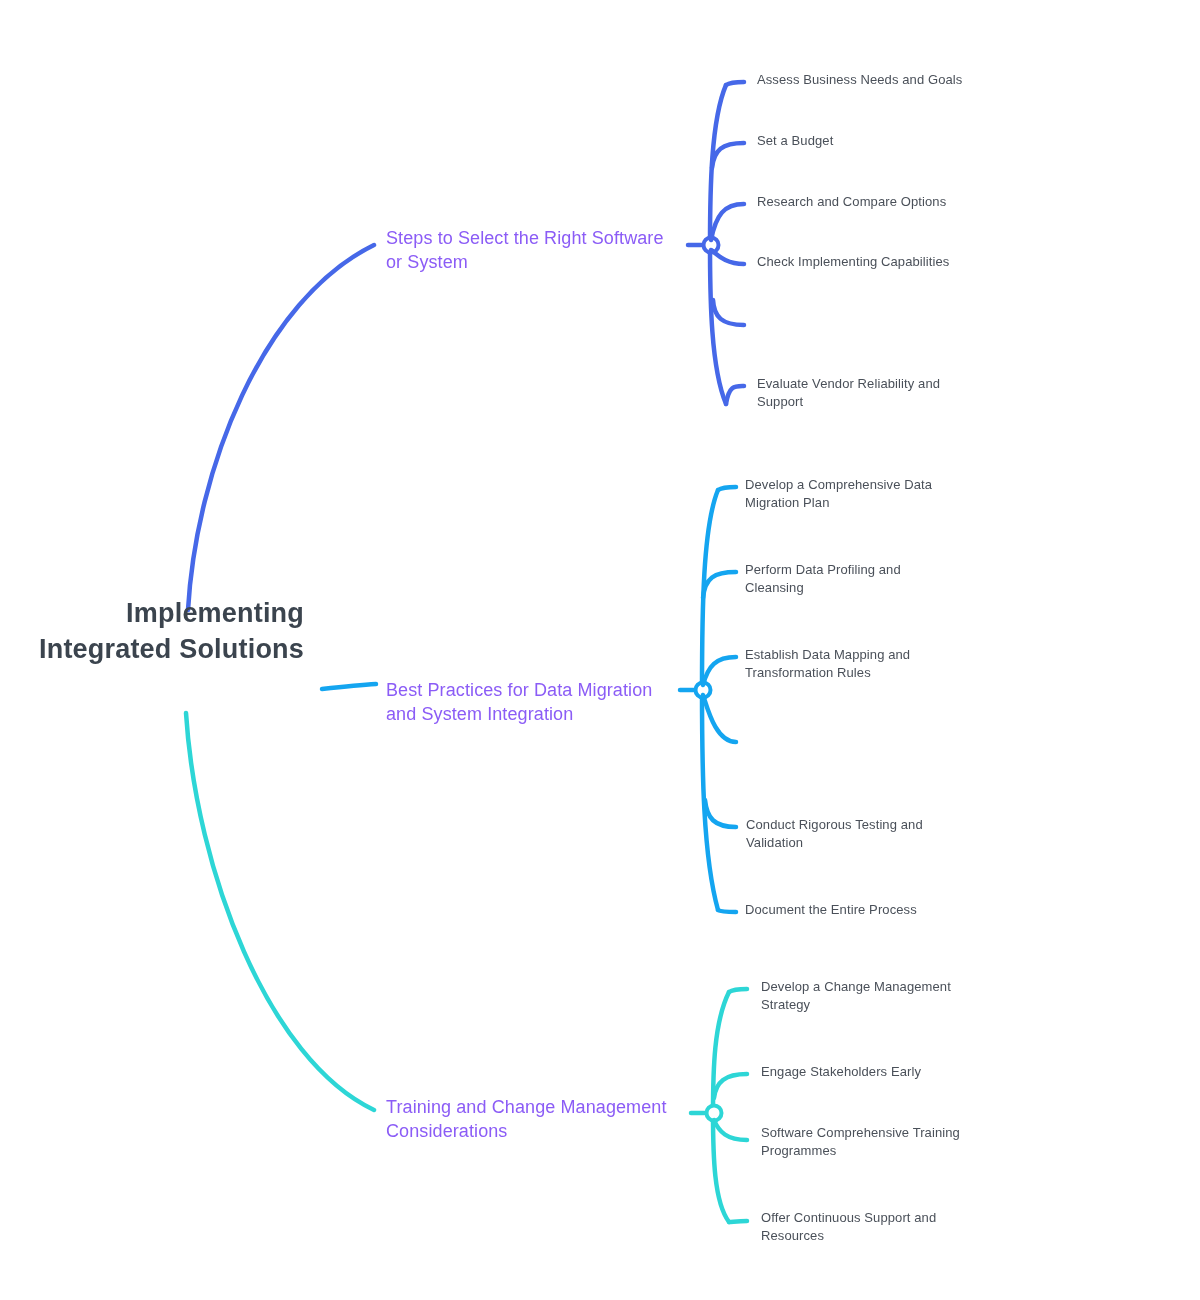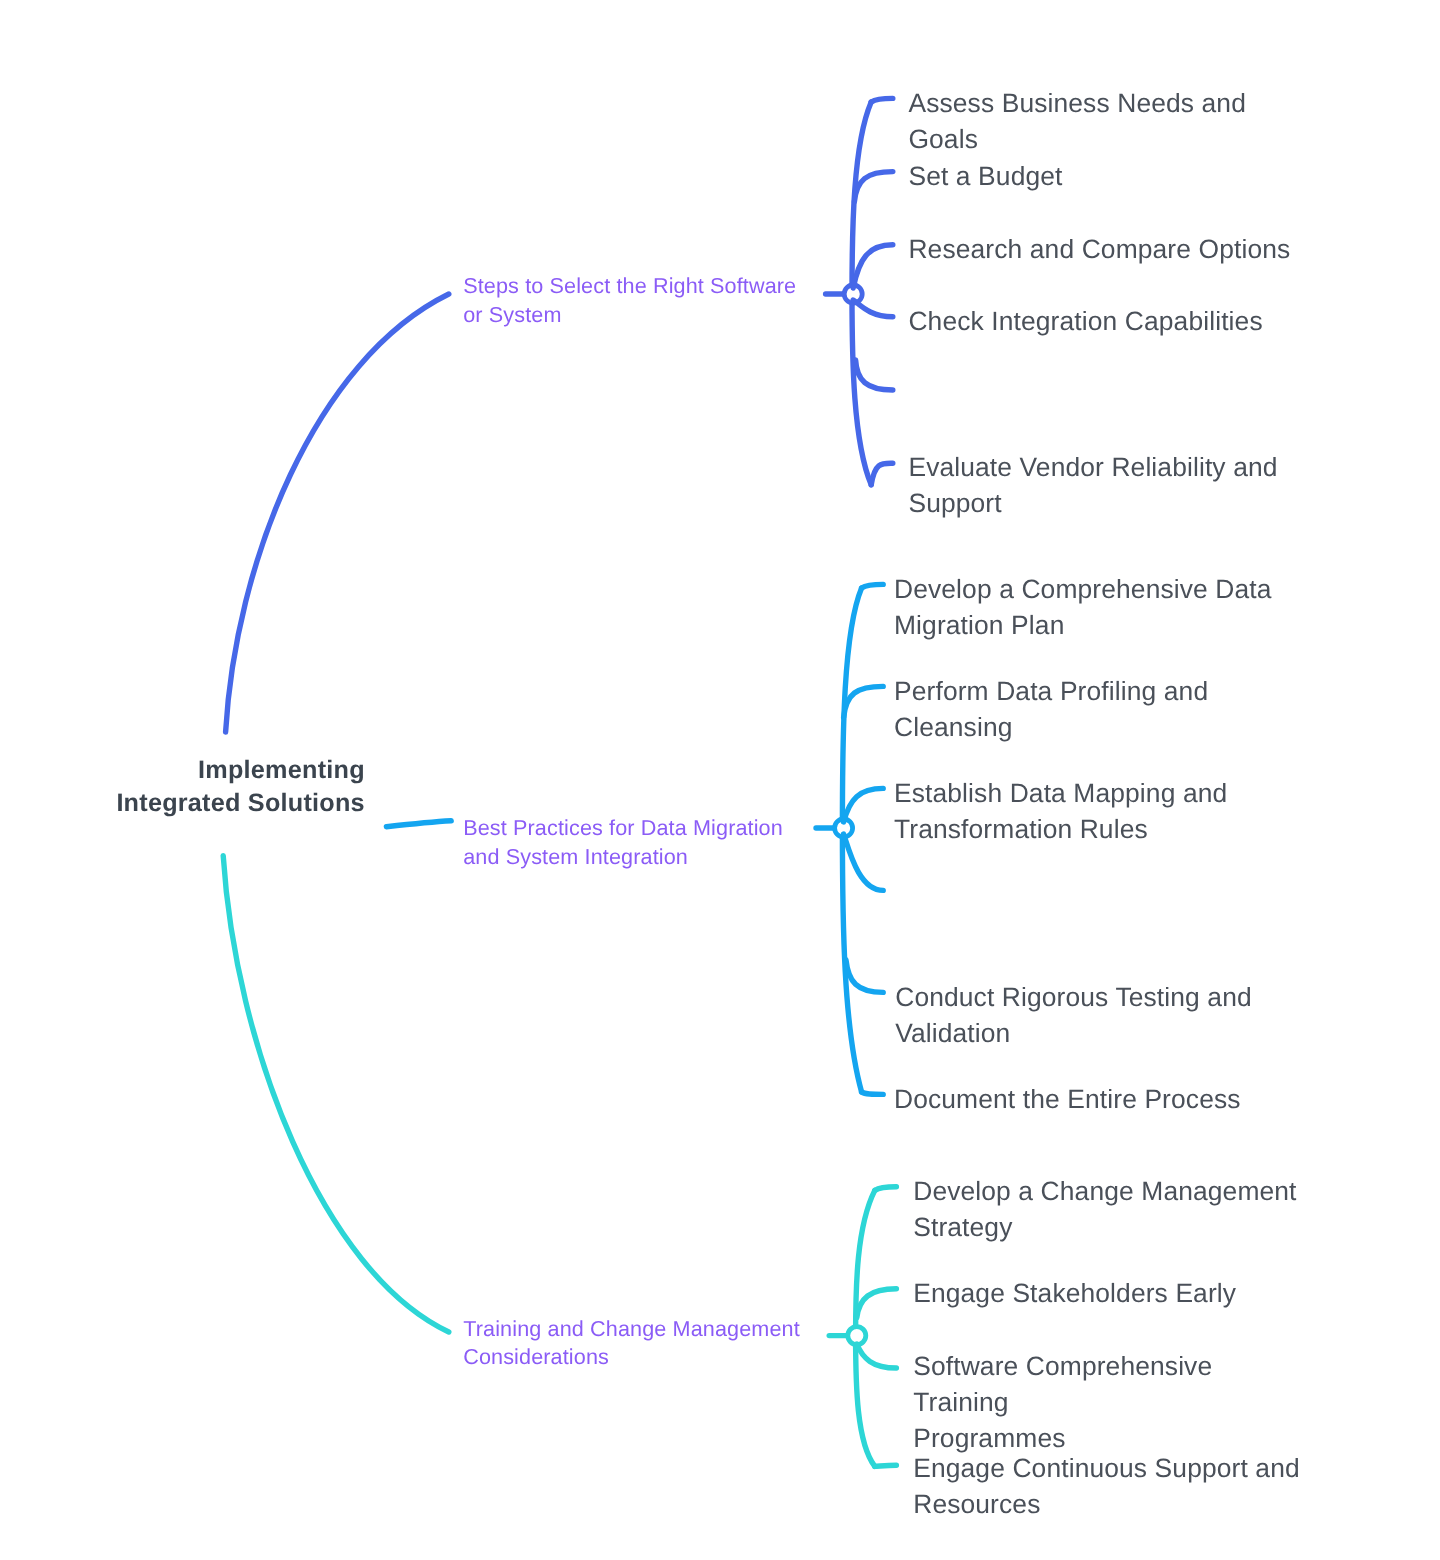--- a/index.html
+++ b/index.html
@@ -32,39 +32,39 @@
   }
   .node-text {
     position: absolute;
     color: #4a5059;
     font-family: "Liberation Sans", sans-serif;
     line-height: 1.36;
     white-space: pre-line;
     letter-spacing: 0.1px;
   }
   #root-node {
-    font-size: 21px;
+    font-size: 27px;
     font-weight: bold;
     color: #3b444e;
     text-align: right;
     right: 896px;
-    top: 628px;
+    top: 596px;
     width: 300px;
     line-height: 1.32;
     letter-spacing: 0.2px;
   }
   .branch-label {
     font-size: 18px;
     font-weight: normal;
     color: #8b5cf6;
     width: 300px;
     left: 386px;
   }
   .leaf-label {
-    font-size: 22px;
+    font-size: 13px;
     font-weight: normal;
     color: #4a5059;
     width: 320px;
     left: 757px;
   }
 </style>
 </head>
 <body>
 
 <div id="mindmap-root">
@@ -124,35 +124,35 @@
 
   <div class="node-text branch-label" style="top:678px;">Best Practices for Data Migration
 and System Integration</div>
 
   <div class="node-text branch-label" style="top:1095px;">Training and Change Management
 Considerations</div>
 
   <div class="node-text leaf-label" style="top:71px;">Assess Business Needs and Goals</div>
   <div class="node-text leaf-label" style="top:132px;">Set a Budget</div>
   <div class="node-text leaf-label" style="top:193px;">Research and Compare Options</div>
-  <div class="node-text leaf-label" style="top:253px;">Check Integration Capabilities</div>
+  <div class="node-text leaf-label" style="top:253px;">Check Implementing Capabilities</div>
   <div class="node-text leaf-label" style="top:375px;">Evaluate Vendor Reliability and
 Support</div>
 
   <div class="node-text leaf-label" style="top:476px;left:745px;width:330px;">Develop a Comprehensive Data
 Migration Plan</div>
   <div class="node-text leaf-label" style="top:561px;left:745px;width:330px;">Perform Data Profiling and
 Cleansing</div>
   <div class="node-text leaf-label" style="top:646px;left:745px;width:330px;">Establish Data Mapping and
 Transformation Rules</div>
   <div class="node-text leaf-label" style="top:816px;left:746px;width:330px;">Conduct Rigorous Testing and
 Validation</div>
   <div class="node-text leaf-label" style="top:901px;left:745px;width:330px;">Document the Entire Process</div>
 
   <div class="node-text leaf-label" style="top:978px;left:761px;width:330px;">Develop a Change Management
 Strategy</div>
   <div class="node-text leaf-label" style="top:1063px;left:761px;width:330px;">Engage Stakeholders Early</div>
   <div class="node-text leaf-label" style="top:1124px;left:761px;width:330px;">Software Comprehensive Training
 Programmes</div>
-  <div class="node-text leaf-label" style="top:1209px;left:761px;width:330px;">Engage Continuous Support and
+  <div class="node-text leaf-label" style="top:1209px;left:761px;width:330px;">Offer Continuous Support and
 Resources</div>
 
 </div>
 
 </body></html>

